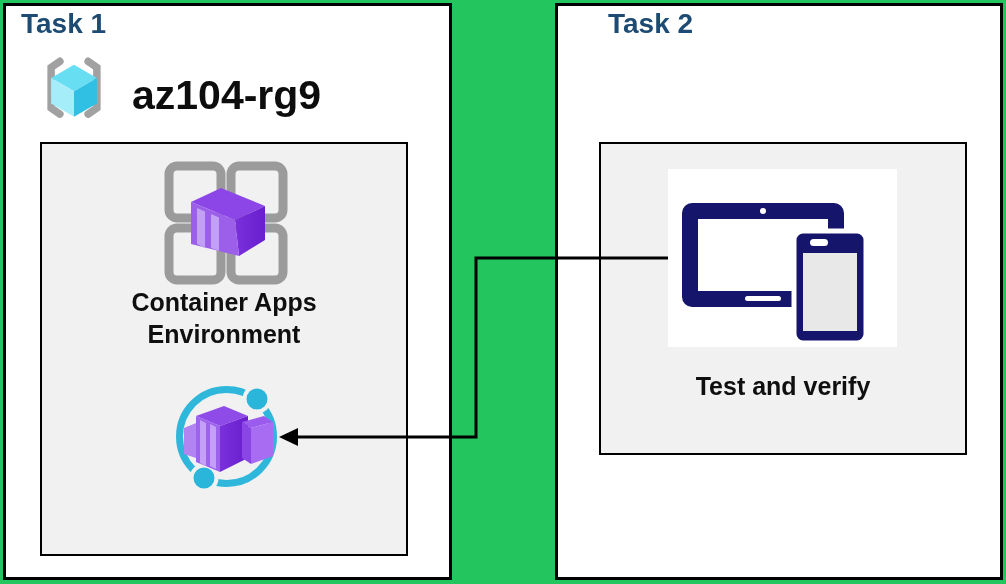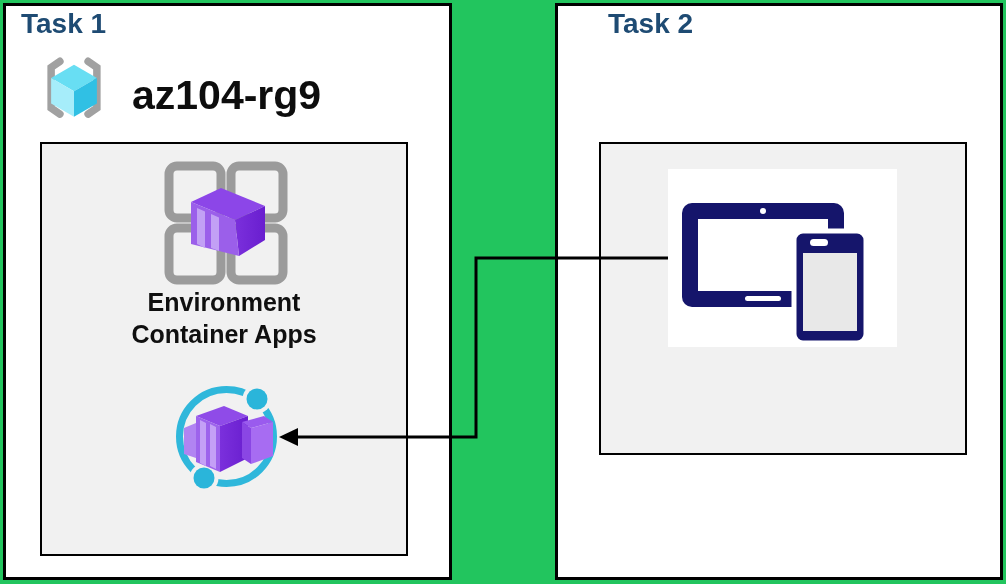--- a/index.html
+++ b/index.html
@@ -64,22 +64,22 @@
     </g>
     <g>
       <polygon points="30,44 60,30 104,48 74,62" fill="#8C46E8"></polygon>
       <polygon points="74,62 104,48 104,82 78,98" fill="url(#envGrad)"></polygon>
       <polygon points="30,44 74,62 78,98 30,86" fill="#9B5FEA"></polygon>
       <polygon points="36,50 44,53.5 44,90 36,86" fill="#C2A0F5"></polygon>
       <polygon points="50,56 58,59.5 58,93 50,90" fill="#C2A0F5"></polygon>
     </g>
   </svg>
   <div class="big-label" id="env-label">
+    <div>Container Apps</div>
     <div>Environment</div>
-    <div>Container Apps</div>
   </div>
 
   <svg id="app-icon" width="117" height="117" viewBox="0 0 117 117">
     <defs>
       <linearGradient id="appGrad" x1="0" y1="0" x2="1" y2="0">
         <stop offset="0" stop-color="#7B30DC"></stop>
           <stop offset="1" stop-color="#691ECF"></stop>
       </linearGradient>
     </defs>
     <circle cx="58.5" cy="58.5" r="47" fill="none" stroke="#2FB7DB" stroke-width="7"></circle>
@@ -116,19 +116,20 @@
       <rect x="16" y="18" width="130" height="72" fill="#FFFFFF"></rect>
       <circle cx="81" cy="10" r="3" fill="#FFFFFF"></circle>
       <rect x="63" y="95" width="36" height="5" rx="2.5" fill="#FFFFFF"></rect>
     </g>
     <g>
       <rect x="112" y="30" width="72" height="112" rx="9" fill="#15156B" stroke="#FFFFFF" stroke-width="5"></rect>
       <rect x="121" y="52" width="54" height="78" fill="#E8E8E8"></rect>
       <rect x="128" y="38" width="18" height="7" rx="3.5" fill="#FFFFFF"></rect>
     </g>
   </svg>
+  <div class="big-label" id="test-label">Test and verify</div>
 
   <svg id="connector" width="1006" height="584" viewBox="0 0 1006 584">
     <polyline points="668,258 476,258 476,437 296,437" fill="none" stroke="#000000" stroke-width="3"></polyline>
     <polygon points="279,437 298,428 298,446" fill="#000000"></polygon>
   </svg>
 
 </div>
 
 </body></html>

